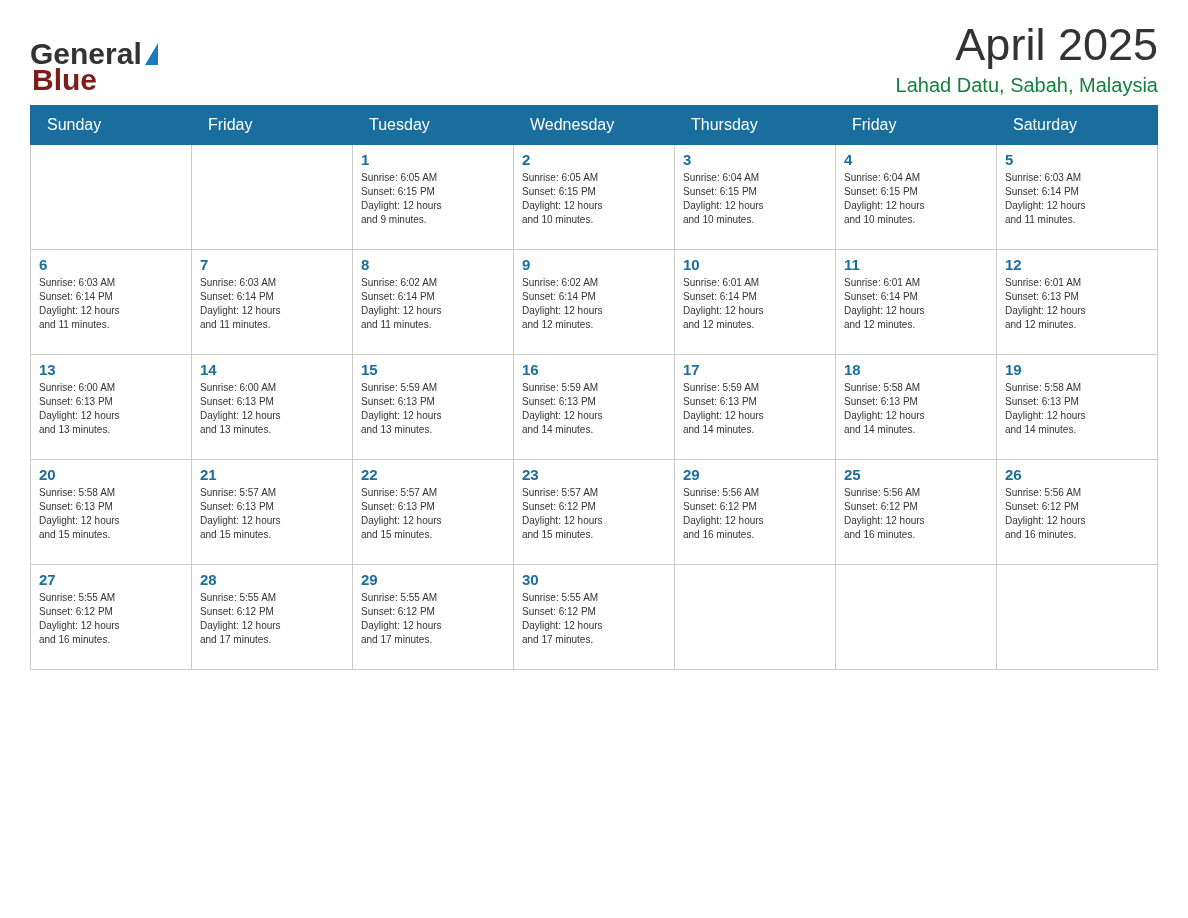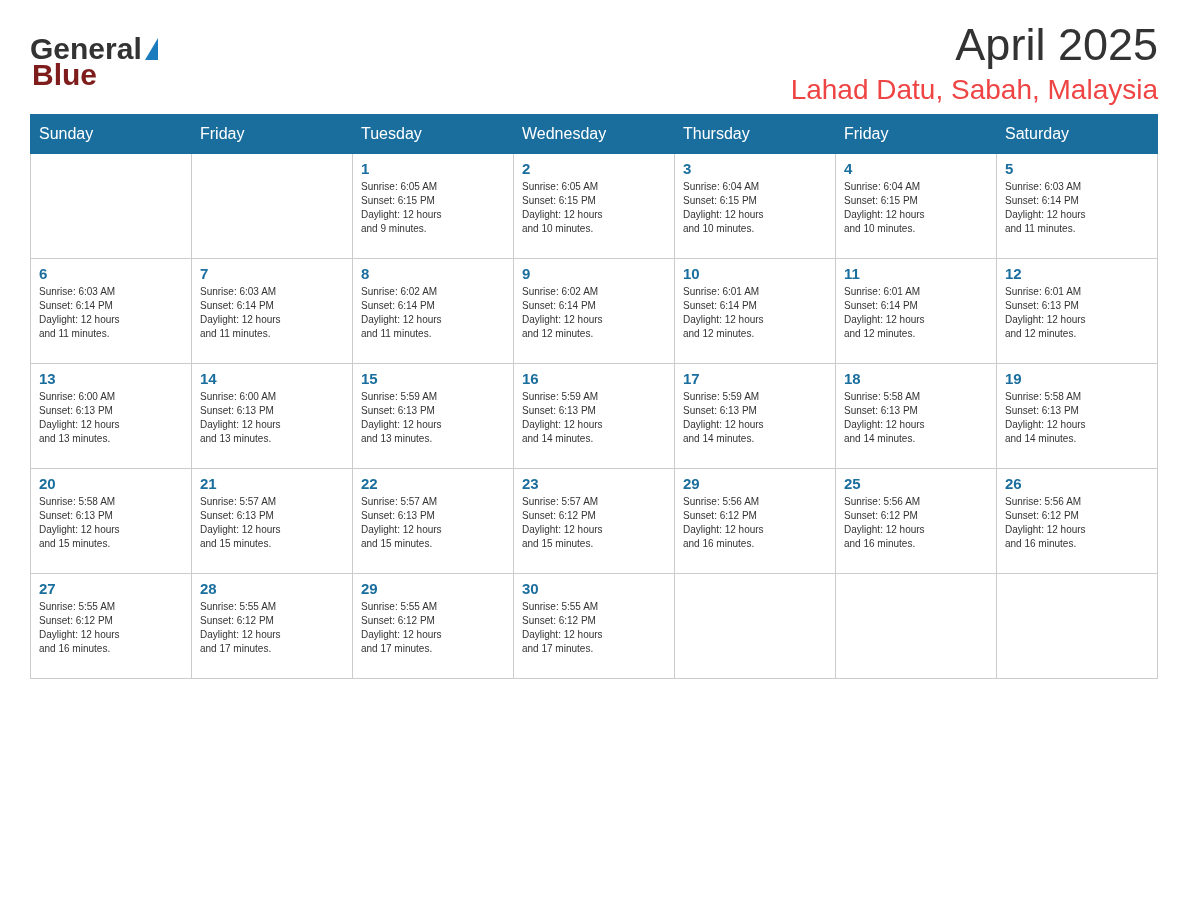--- a/index.html
+++ b/index.html
@@ -6,47 +6,47 @@
     body {
       font-family: Arial, sans-serif;
       background: #fff;
       width: 1188px;
       min-height: 918px;
       padding: 20px 30px;
     }
     .header {
       display: flex;
       justify-content: space-between;
-      align-items: center;
+      align-items: flex-end;
       margin-bottom: 0;
       gap: 20px;
     }
     .title-block {
       text-align: right;
     }
     .month-title {
       font-size: 45px;
       font-weight: normal;
       color: #333;
       line-height: 1.1;
     }
     .location {
-      font-size: 28px;
-      color: #ef4444;
+      font-size: 20px;
+      color: #15803d;
       margin-top: 4px;
     }
     table {
       width: 100%;
       border-collapse: collapse;
       margin-top: 8px;
     }
     th {
       background-color: #1a6e9e;
       color: #fff;
-      padding: 10px 8px;
+      padding: 10px 16px;
       text-align: left;
       font-size: 16px;
       font-weight: normal;
       border: 1px solid #1a6e9e;
     }
     td {
       vertical-align: top;
       padding: 6px 8px;
       border: 1px solid #ccc;
       width: 14.28%;

